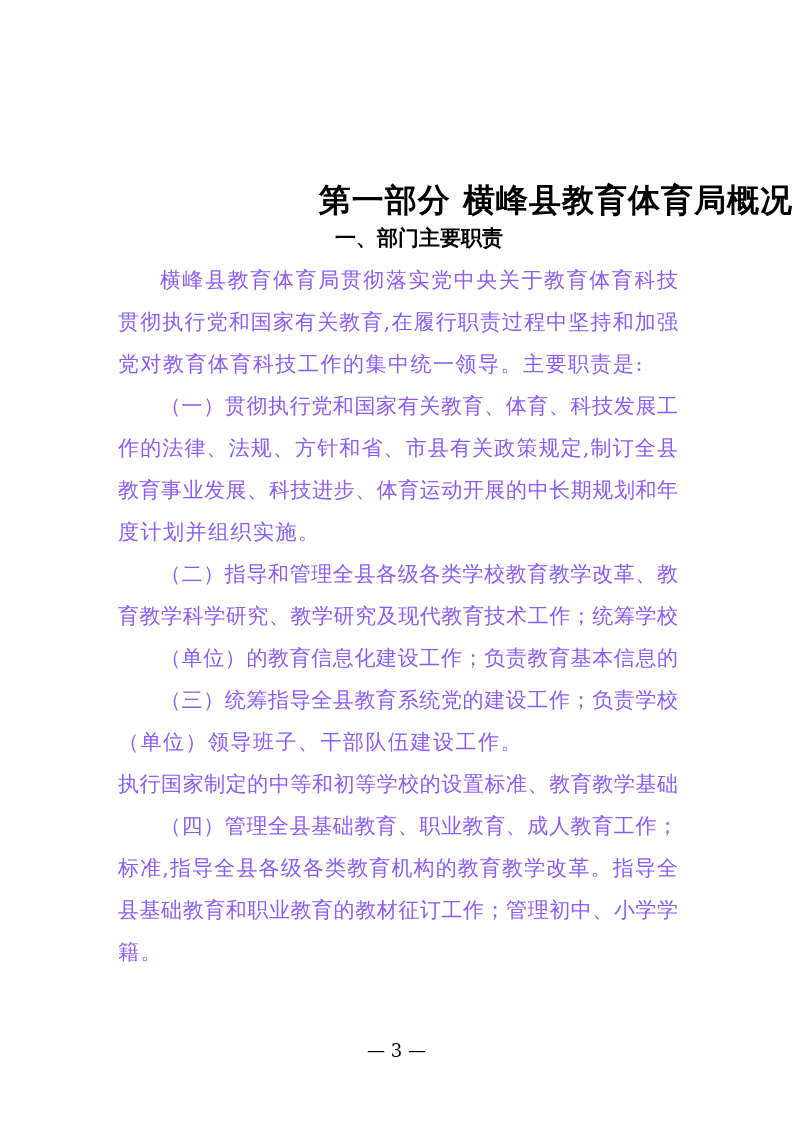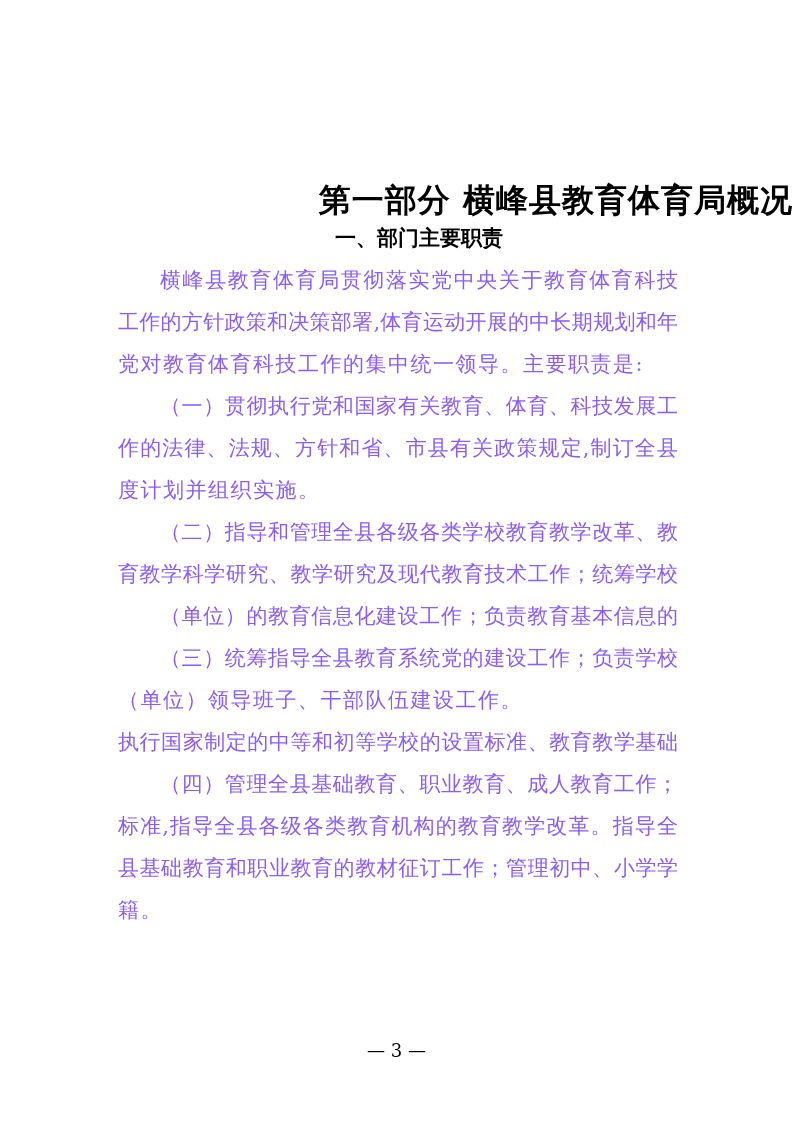--- a/index.html
+++ b/index.html
@@ -82,24 +82,25 @@
 <body>
 
 <div class="page">
 
   <div class="doc-title">第一部分 横峰县教育体育局概况</div>
 
   <div class="section-heading">一、部门主要职责</div>
 
   <div class="body-block">
     <div class="line indent justify">横峰县教育体育局贯彻落实党中央关于教育体育科技</div>
-    <div class="line justify">工作的方针政策和决策部署,体育运动开展的中长期规划和年</div>
+    <div class="line justify">贯彻执行党和国家有关教育,在履行职责过程中坚持和加强</div>
     <div class="line">党对教育体育科技工作的集中统一领导。主要职责是:</div>
     <div class="line indent justify">（一）贯彻执行党和国家有关教育、体育、科技发展工</div>
     <div class="line justify">作的法律、法规、方针和省、市县有关政策规定,制订全县</div>
+    <div class="line justify">教育事业发展、科技进步、体育运动开展的中长期规划和年</div>
     <div class="line">度计划并组织实施。</div>
     <div class="line indent justify">（二）指导和管理全县各级各类学校教育教学改革、教</div>
     <div class="line justify">育教学科学研究、教学研究及现代教育技术工作；统筹学校</div>
     <div class="line indent justify">（单位）的教育信息化建设工作；负责教育基本信息的</div>
     <div class="line indent justify">（三）统筹指导全县教育系统党的建设工作；负责学校</div>
     <div class="line">（单位）领导班子、干部队伍建设工作。</div>
     <div class="line justify">执行国家制定的中等和初等学校的设置标准、教育教学基础</div>
     <div class="line indent justify">（四）管理全县基础教育、职业教育、成人教育工作；</div>
     <div class="line justify">标准,指导全县各级各类教育机构的教育教学改革。指导全</div>
     <div class="line justify">县基础教育和职业教育的教材征订工作；管理初中、小学学</div>

